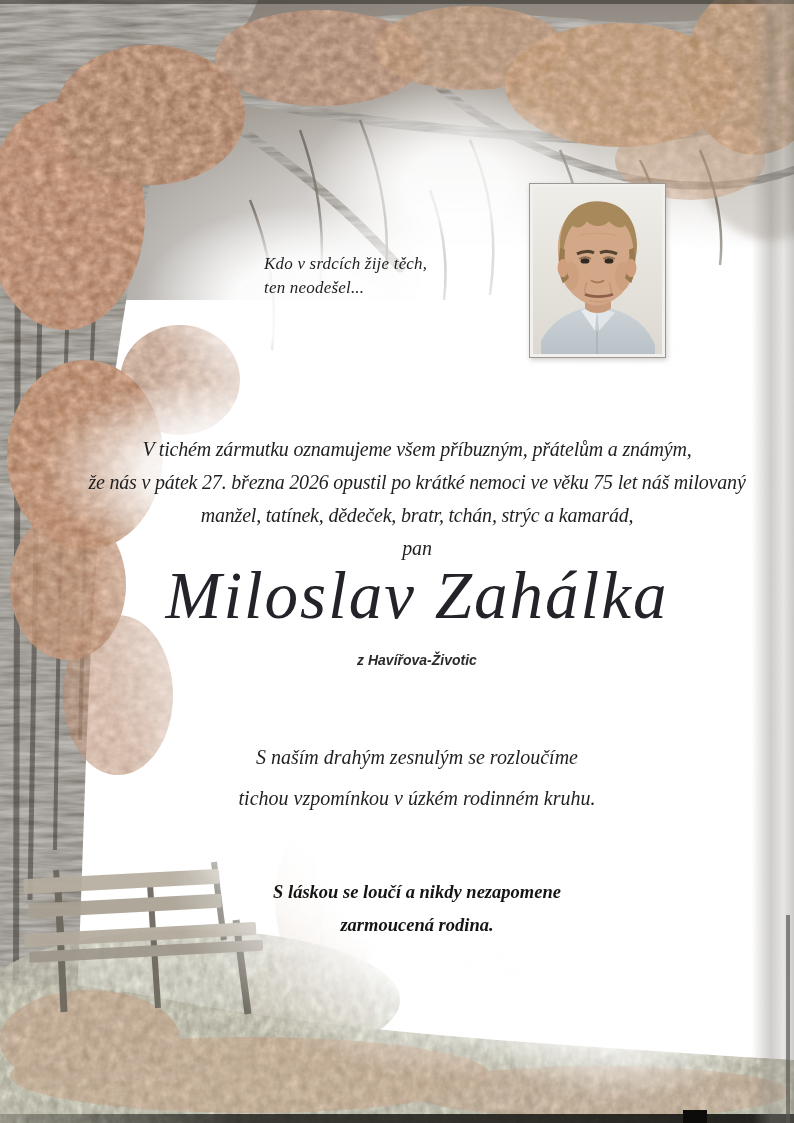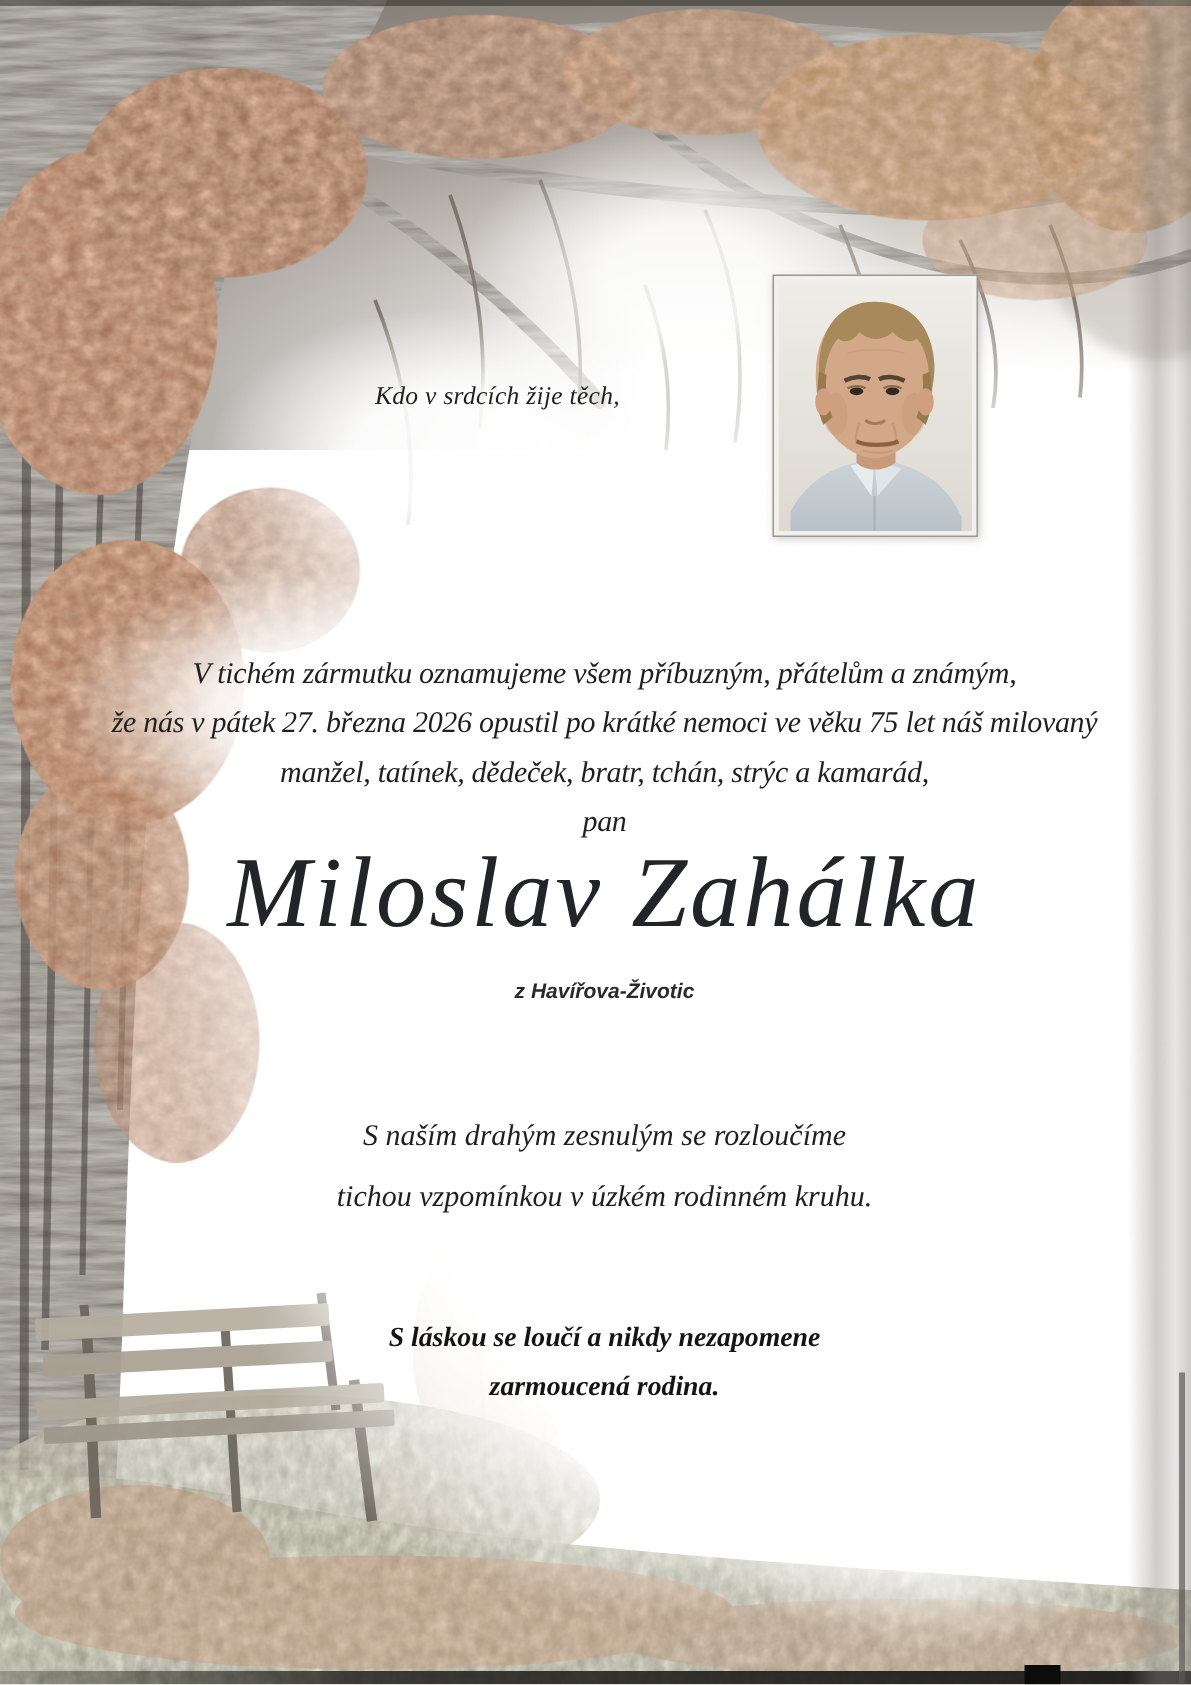--- a/index.html
+++ b/index.html
@@ -12,21 +12,21 @@
       radial-gradient(ellipse 300px 200px at 470px 880px, rgba(255,255,255,0.98) 45%, rgba(255,255,255,0) 100%),
       radial-gradient(ellipse 240px 260px at 600px 430px, rgba(255,255,255,0.98) 45%, rgba(255,255,255,0) 100%),
       radial-gradient(ellipse 160px 95px at 300px 300px, rgba(255,255,255,0.9) 40%, rgba(255,255,255,0) 100%),
       radial-gradient(ellipse 160px 90px at 200px 470px, rgba(255,255,255,0.85) 35%, rgba(255,255,255,0) 100%),
       radial-gradient(ellipse 150px 100px at 455px 185px, rgba(255,255,255,0.85) 35%, rgba(255,255,255,0) 100%),
       radial-gradient(ellipse 170px 110px at 620px 990px, rgba(255,255,255,0.92) 40%, rgba(255,255,255,0) 100%),
       radial-gradient(ellipse 200px 150px at 340px 780px, rgba(255,255,255,0.92) 40%, rgba(255,255,255,0) 100%);}
   .scanband{position:absolute;top:0;right:0;width:42px;height:1123px;z-index:4;pointer-events:none;
     background:linear-gradient(90deg, rgba(150,146,140,0) 0%, rgba(140,136,130,0.42) 45%,
                rgba(176,172,166,0.30) 75%, rgba(120,117,112,0.38) 100%);}
-  .content{position:absolute;left:0;top:0;width:650px;height:1123px;z-index:3;}
+  .content{position:absolute;left:14px;top:0;width:650px;height:1123px;z-index:3;}
   .center-col{position:absolute;left:10px;width:786px;text-align:center;}
   .quote{position:absolute;left:250px;top:252px;font-style:italic;font-size:17px;line-height:24px;
          color:var(--text,#1f1f1f);letter-spacing:.2px;}
   .announce{top:433px;font-style:italic;font-size:20px;line-height:33px;color:var(--text,#1f1f1f);
             letter-spacing:-0.2px;white-space:nowrap;}
   .name{top:558px;font-style:italic;font-size:67px;line-height:74px;color:var(--name-text,#23232a);
         letter-spacing:2px;white-space:nowrap;}
   .origin{top:651px;font-family:"Liberation Sans", sans-serif;font-style:italic;font-weight:700;
           font-size:14px;line-height:18px;color:#2a2a2a;}
   .farewell{top:737px;font-style:italic;font-size:20px;line-height:41px;color:var(--text,#1f1f1f);}
@@ -161,20 +161,21 @@
     <rect x="683" y="1110" width="24" height="13" fill="#0c0c0a"></rect>
     <rect x="786" y="915" width="4" height="208" fill="#3f3d38" opacity="0.7"></rect>
   </svg>
 
   <div class="fog"></div>
 
   <div class="content">
 
     <div class="quote">
       <div>Kdo v srdcích žije těch,</div>
+      <div>ten neodešel...</div>
     </div>
 
     <div class="photo">
       <svg viewBox="0 0 129 165" preserveAspectRatio="none">
         <defs>
           <linearGradient id="pbg" x1="0" y1="0" x2="0" y2="1">
             <stop offset="0" stop-color="#efede8"></stop>
               <stop offset="1" stop-color="#ddd9d2"></stop>
           </linearGradient>
           <linearGradient id="shirtG" x1="0" y1="0" x2="0" y2="1">

